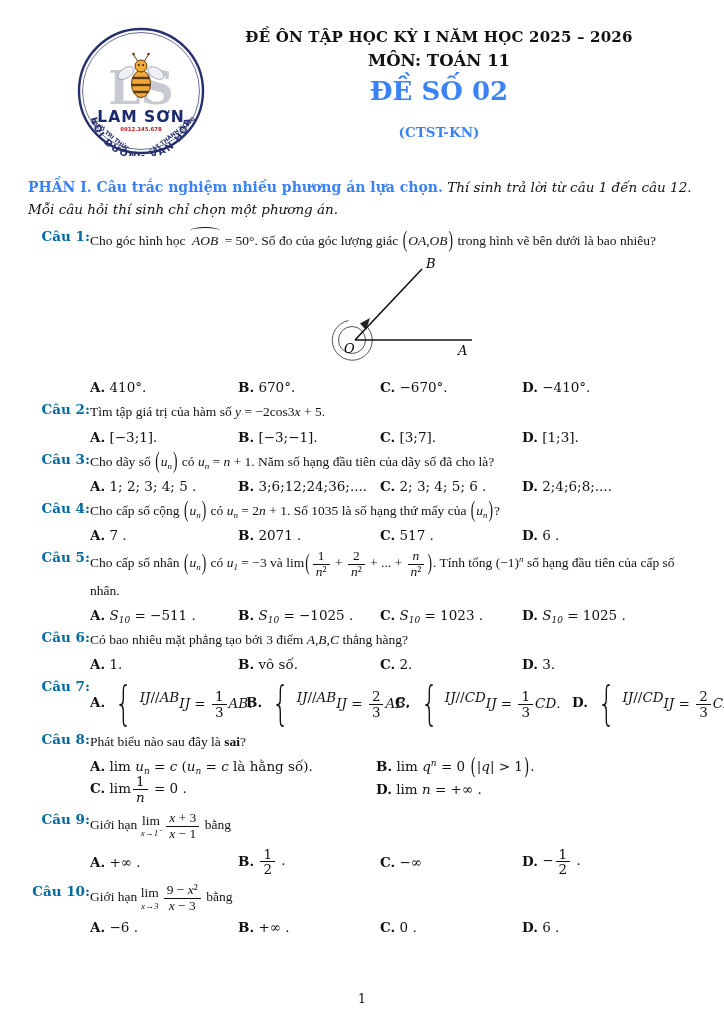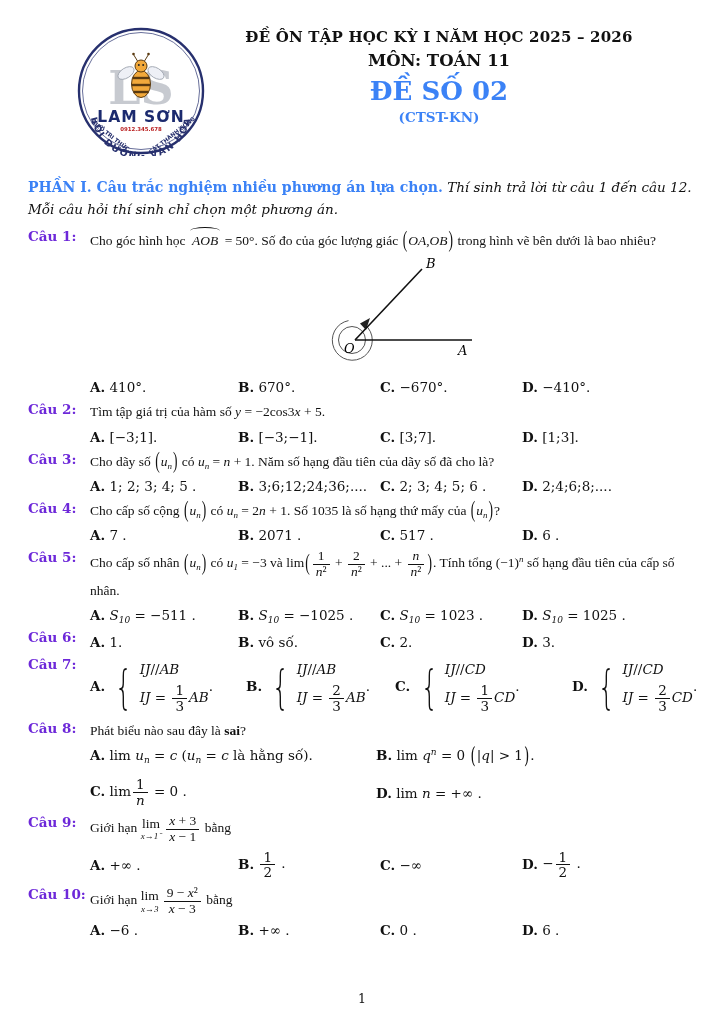--- a/index.html
+++ b/index.html
@@ -10,54 +10,54 @@
   }
   .page{width:724px;height:1024px;position:relative;box-sizing:border-box;padding:26px 24px 0 28px;}
   .blue{color:#3b82f6;}
   
   .header{position:relative;height:140px;margin-bottom:4px;}
   .logo{position:absolute;left:48px;top:0;width:130px;height:130px;}
   .titles{margin-left:150px;text-align:center;padding-top:2px;}
   .t1{font-weight:bold;font-size:15px;letter-spacing:.2px;}
   .t2{font-weight:bold;font-size:16.5px;margin-top:5px;}
   .t3{font-weight:bold;font-size:26px;margin-top:6px;}
-  .t4{font-weight:bold;font-size:13.5px;margin-top:3px;}
+  .t4{font-weight:bold;font-size:13.5px;margin-top:18px;}
   
   .section{margin:10px 0 8px 0;line-height:1.6;}
   .section b{font-size:14px;}
   .section i{font-size:13.5px;}
   
   .q{display:flex;margin-bottom:6px;}
-  .qlab{width:62px;flex:0 0 62px;font-weight:bold;color:#6d28d9;}
+  .qlab{width:62px;flex:0 0 62px;font-weight:bold;color:#0369a1;text-align:right;}
   .qbody{flex:1;min-width:0;}
   .qtext{line-height:1.65;font-family:Liberation Serif, serif;}
   .opts{display:grid;margin-top:5px;align-items:center;column-gap:4px;}
   .opts.c4{grid-template-columns:144px 138px 138px 1fr;}
   .opts.c4w{grid-template-columns:152px 145px 173px 1fr;}
-  .opts.c2{grid-template-columns:282px 1fr;row-gap:14px;}
+  .opts.c2{grid-template-columns:282px 1fr;}
   .opt{white-space:nowrap;}
   .okey{font-weight:bold;}
   
   i{font-family:inherit;}
   .frac{display:inline-flex;flex-direction:column;text-align:center;vertical-align:middle;margin:0 2px;line-height:1.1;}
   .frac .fn{display:block;padding:0 3px;border-bottom:1px solid #111;}
   .frac .fd{display:block;padding:0 3px;}
   .lim{display:inline-flex;flex-direction:column;align-items:center;vertical-align:middle;margin:0 3px 0 0;line-height:1;}
   .lim .lt{line-height:1.05;}
   .lim .ls{font-size:9px;font-style:italic;line-height:1;margin-top:1px;}
   .bp{display:inline-block;transform:scaleY(1.65);margin:0 1px;transform-origin:center 55%;}
   sub.ms{font-size:9px;font-style:italic;line-height:0;vertical-align:-3px;}
   sup.msup{font-size:9px;font-style:italic;line-height:0;vertical-align:5px;}
   .arc{position:relative;display:inline-block;padding:2px 3px 0 3px;}
   .arc::before{content:"";position:absolute;left:1px;right:1px;top:-1px;height:7px;
     border-top:1.4px solid #111;border-radius:100% 100% 0 0;}
   .cases{display:inline-flex;align-items:center;vertical-align:middle;}
   .cases .cbrace{font-size:46px;font-weight:200;line-height:.9;margin-right:1px;
     font-family:"DejaVu Sans","Liberation Sans",sans-serif;transform:scaleX(.6);}
-  .cases .clines{display:inline-flex;flex-direction:column;row-gap:6px;text-align:left;}
+  .cases .clines{display:inline-flex;flex-direction:row;row-gap:6px;text-align:left;}
   
   .figwrap{margin:4px 0 2px 210px;width:190px;}
   
   .pageno{position:absolute;left:0;right:0;bottom:18px;text-align:center;font-size:12.5px;}
 </style>
 </head>
 <body>
 
 <div class="page">
 
@@ -189,20 +189,21 @@
             <span class="opt"><b class="okey">A.</b> <span class="otext"><i>S</i><sub class="ms">10</sub> = −511 .</span></span>
             <span class="opt"><b class="okey">B.</b> <span class="otext"><i>S</i><sub class="ms">10</sub> = −1025 .</span></span>
             <span class="opt"><b class="okey">C.</b> <span class="otext"><i>S</i><sub class="ms">10</sub> = 1023 .</span></span>
             <span class="opt"><b class="okey">D.</b> <span class="otext"><i>S</i><sub class="ms">10</sub> = 1025 .</span></span>
           </div>
         </div>
       </div>
       <div class="q">
         <div class="qlab">Câu 6:</div>
         <div class="qbody">
+          <div class="qtext">Có bao nhiêu mặt phẳng tạo bởi 3 điểm <i>A</i>,<i>B</i>,<i>C</i> thẳng hàng?</div>
           <div class="opts c4">
             <span class="opt"><b class="okey">A.</b> <span class="otext">1.</span></span>
             <span class="opt"><b class="okey">B.</b> <span class="otext">vô số.</span></span>
             <span class="opt"><b class="okey">C.</b> <span class="otext">2.</span></span>
             <span class="opt"><b class="okey">D.</b> <span class="otext">3.</span></span>
           </div>
         </div>
       </div>
       <div class="q">
         <div class="qlab">Câu 7:</div>

